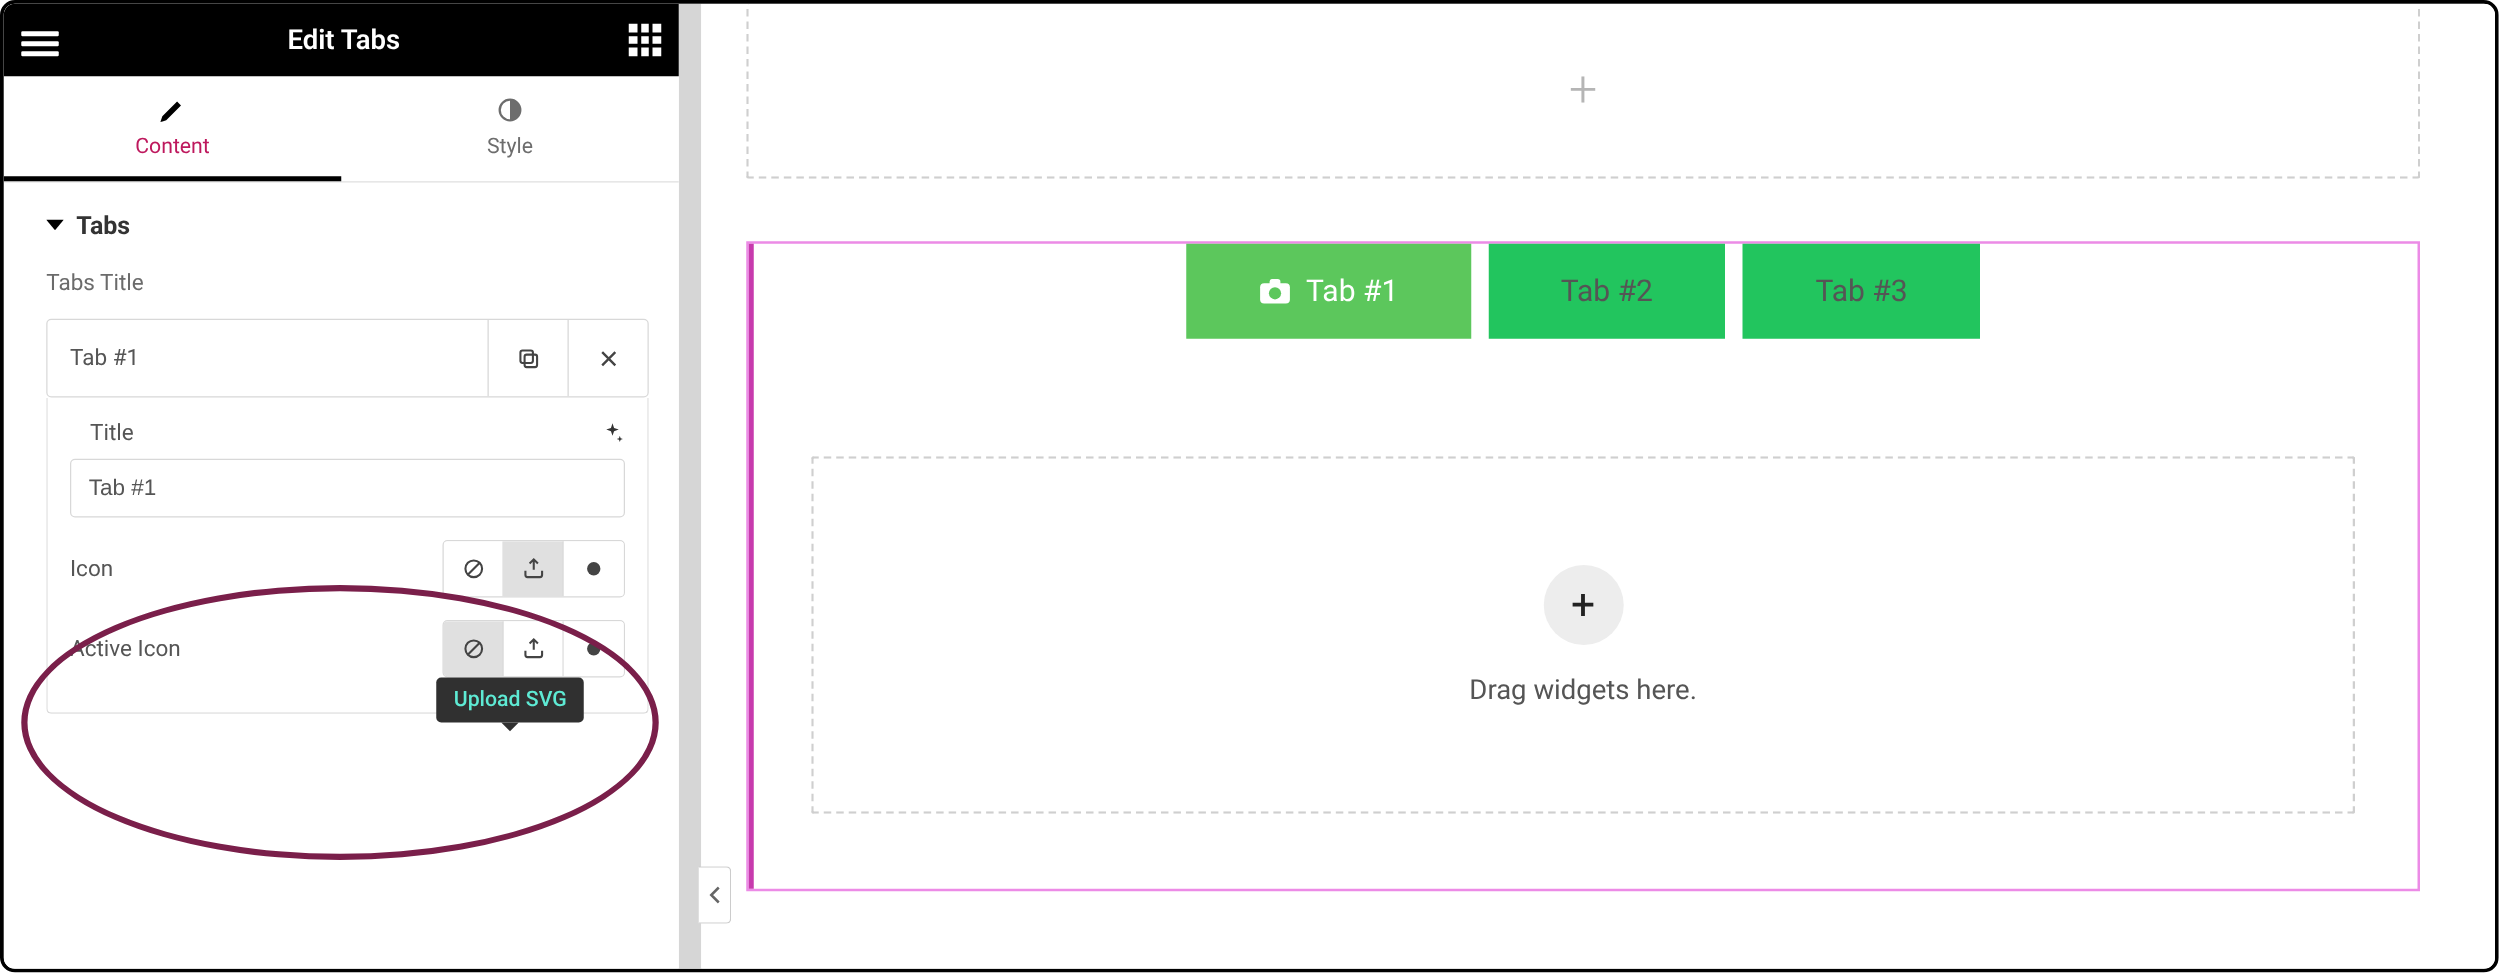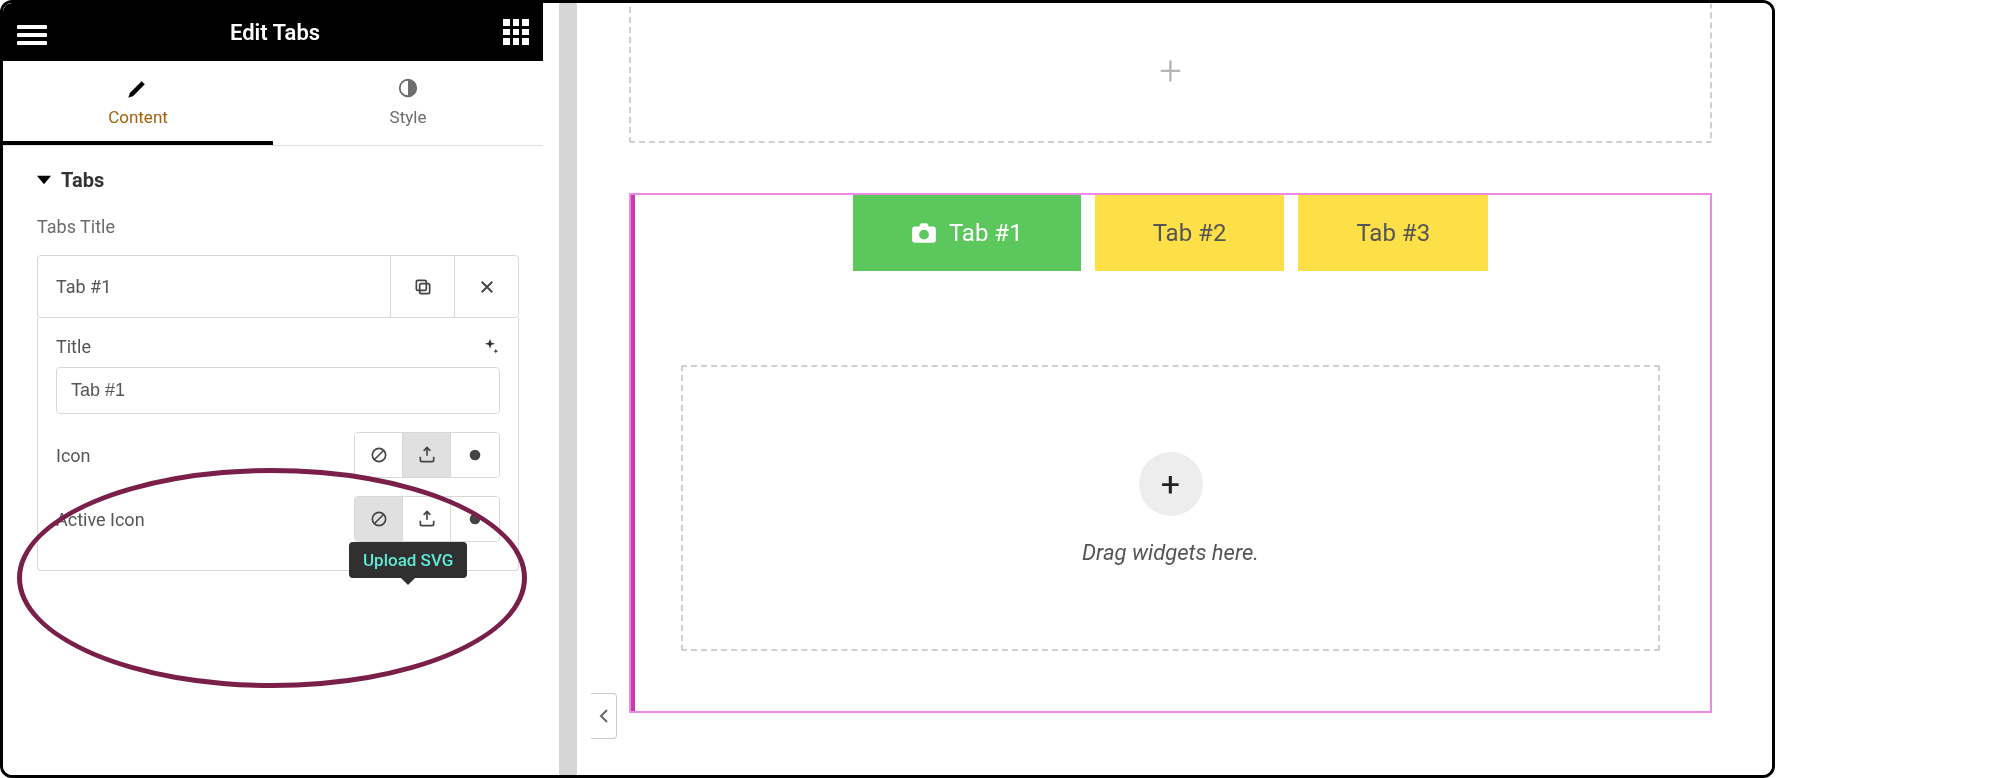--- a/index.html
+++ b/index.html
@@ -1,51 +1,51 @@
 <!DOCTYPE html>
 <html><head>
 <meta charset="utf-8">
 <style>
 * { box-sizing: border-box; margin: 0; padding: 0; }
 body { font-family: -apple-system, BlinkMacSystemFont, "Segoe UI", Roboto, sans-serif; font-size: 14px; color: #333; background: #fff; }
-.app { display: flex; width: 1775px; height: 778px; border: 3px solid #000; border-radius: 12px; overflow: hidden; position: relative; gap: 16px; }
+.app { display: flex; width: 1999px; height: 778px; border: 3px solid #000; border-radius: 12px; overflow: hidden; position: relative; }
 
 
 .panel { width: 540px; background: #fff; display: flex; flex-direction: column; position: relative; }
 .panel-header { background: #000; color: #fff; height: 58px; display: flex; align-items: center; justify-content: space-between; padding: 0 14px; }
 .panel-header .hamburger { width: 30px; height: 22px; cursor: pointer; }
 .panel-header .hamburger span { display: block; height: 4px; background: #fff; margin: 4px 0; border-radius: 1px; }
 .panel-header .title { font-size: 22px; font-weight: 600; flex: 1; text-align: center; }
 .panel-header .apps { width: 26px; height: 26px; cursor: pointer; display: grid; grid-template-columns: repeat(3,1fr); grid-template-rows: repeat(3,1fr); gap: 3px; }
 .panel-header .apps span { background: #fff; }
 
 .tabs-nav { display: flex; border-bottom: 1px solid #e0e0e0; }
 .tabs-nav .tab { flex: 1; text-align: center; padding: 16px 0 14px; cursor: pointer; color: #6d6d6d; }
-.tabs-nav .tab.active { color: #a16207; border-bottom: 4px solid #000; }
+.tabs-nav .tab.active { color: #be185d; border-bottom: 4px solid #000; }
 .tabs-nav .tab svg { display: block; margin: 0 auto 8px; }
 .tabs-nav .tab .label { font-size: 17px; }
 
 .panel-body { padding: 22px 24px 0 34px; overflow-y: auto; flex: 1; position: relative; }
 
 .section-header { display: flex; align-items: center; font-size: 20px; font-weight: 700; margin-bottom: 24px; cursor: pointer; }
 .section-header .caret { margin-right: 10px; }
 
 .subsection-label { font-size: 18px; color: #6b6b6b; margin-bottom: 18px; }
 
 .item-row { display: flex; border: 1px solid #d8d8d8; border-radius: 4px; overflow: hidden; }
 .item-row .item-title { flex: 1; padding: 20px 18px; font-size: 18px; color: #555; }
 .item-row .item-action { width: 64px; display: flex; align-items: center; justify-content: center; border-left: 1px solid #d8d8d8; cursor: pointer; color: #444; }
 
 .controls { border: 1px solid #d8d8d8; border-top: none; border-radius: 0 0 4px 4px; padding: 18px 18px 10px; }
 .control-row { display: flex; align-items: center; margin-bottom: 18px; min-height: 44px; }
 .control-row .lbl { font-size: 18px; color: #555; flex: 0 0 155px; }
 .control-row .val { flex: 1; display: flex; justify-content: flex-end; }
 
 .title-label-row { display: flex; align-items: center; justify-content: space-between; margin-bottom: 10px; }
-.title-label-row .lbl { font-size: 18px; color: #555; }
+.title-label-row .lbl { font-size: 18px; color: #555; margin-left: 16px; }
 .title-label-row .ai { cursor: pointer; }
 
 .text-input { width: 100%; border: 1px solid #d8d8d8; border-radius: 4px; padding: 12px 14px; font-size: 18px; color: #555; margin-bottom: 18px; }
 
 .icon-group { display: inline-flex; border: 1px solid #d8d8d8; border-radius: 4px; overflow: hidden; }
 .icon-group .btn { width: 48px; height: 44px; display: flex; align-items: center; justify-content: center; border-right: 1px solid #d8d8d8; cursor: pointer; background: #fff; color: #444; }
 .icon-group .btn:last-child { border-right: none; }
 .icon-group .btn.active { background: #e0e0e0; }
 
 .css-id-row .text-input-small { width: 170px; border: 1px solid #d8d8d8; border-radius: 4px; height: 44px; padding: 0 10px; font-size: 16px; }
@@ -66,28 +66,28 @@
 .collapse-btn { position: absolute; left: -2px; top: 690px; width: 26px; height: 46px; border: 1px solid #ccc; border-left: none; background: #fff; display: flex; align-items: center; justify-content: center; cursor: pointer; color: #666; border-radius: 0 4px 4px 0; }
 
 .dashed-box { border: 2px dashed #cfcfcf; border-radius: 2px; }
 .top-drop { height: 140px; border-top: none; display: flex; align-items: center; justify-content: center; }
 .plus-thin { color: #b5b5b5; font-size: 40px; font-weight: 300; line-height: 1; }
 
 .widget-outline { border: 2px solid #ec8be6; margin-top: 50px; padding: 0; position: relative; height: 520px; }
 .widget-outline .left-accent { position: absolute; left: 0; top: 0; bottom: 0; width: 4px; background: #c73aad; }
 
 .tab-buttons { display: flex; justify-content: center; gap: 14px; position: absolute; top: 0; left: 0; right: 0; }
-.tab-btn { padding: 24px 58px; font-size: 24px; background: #fde047; color: #555; cursor: pointer; display: flex; align-items: center; gap: 12px; }
+.tab-btn { padding: 24px 58px; font-size: 24px; background: #22c55e; color: #555; cursor: pointer; display: flex; align-items: center; gap: 12px; }
 .tab-btn.active { background: #5cc75c; color: #fff; }
 .tab-btn .cam { width: 26px; height: 22px; }
 
 .drop-area { position: absolute; top: 170px; left: 50px; right: 50px; bottom: 60px; display: flex; flex-direction: column; align-items: center; justify-content: center; gap: 24px; }
 .plus-circle { width: 64px; height: 64px; border-radius: 50%; background: #ededed; display: flex; align-items: center; justify-content: center; cursor: pointer; }
 .plus-circle .plus { font-size: 34px; color: #222; font-weight: 400; line-height: 1; }
-.drop-text { font-size: 22px; font-style: italic; color: #555; }
+.drop-text { font-size: 22px; color: #555; }
 
 svg { display: block; }
 </style>
 </head>
 <body>
 
 <div class="app">
 
   <div class="panel">
     <div class="panel-header">

